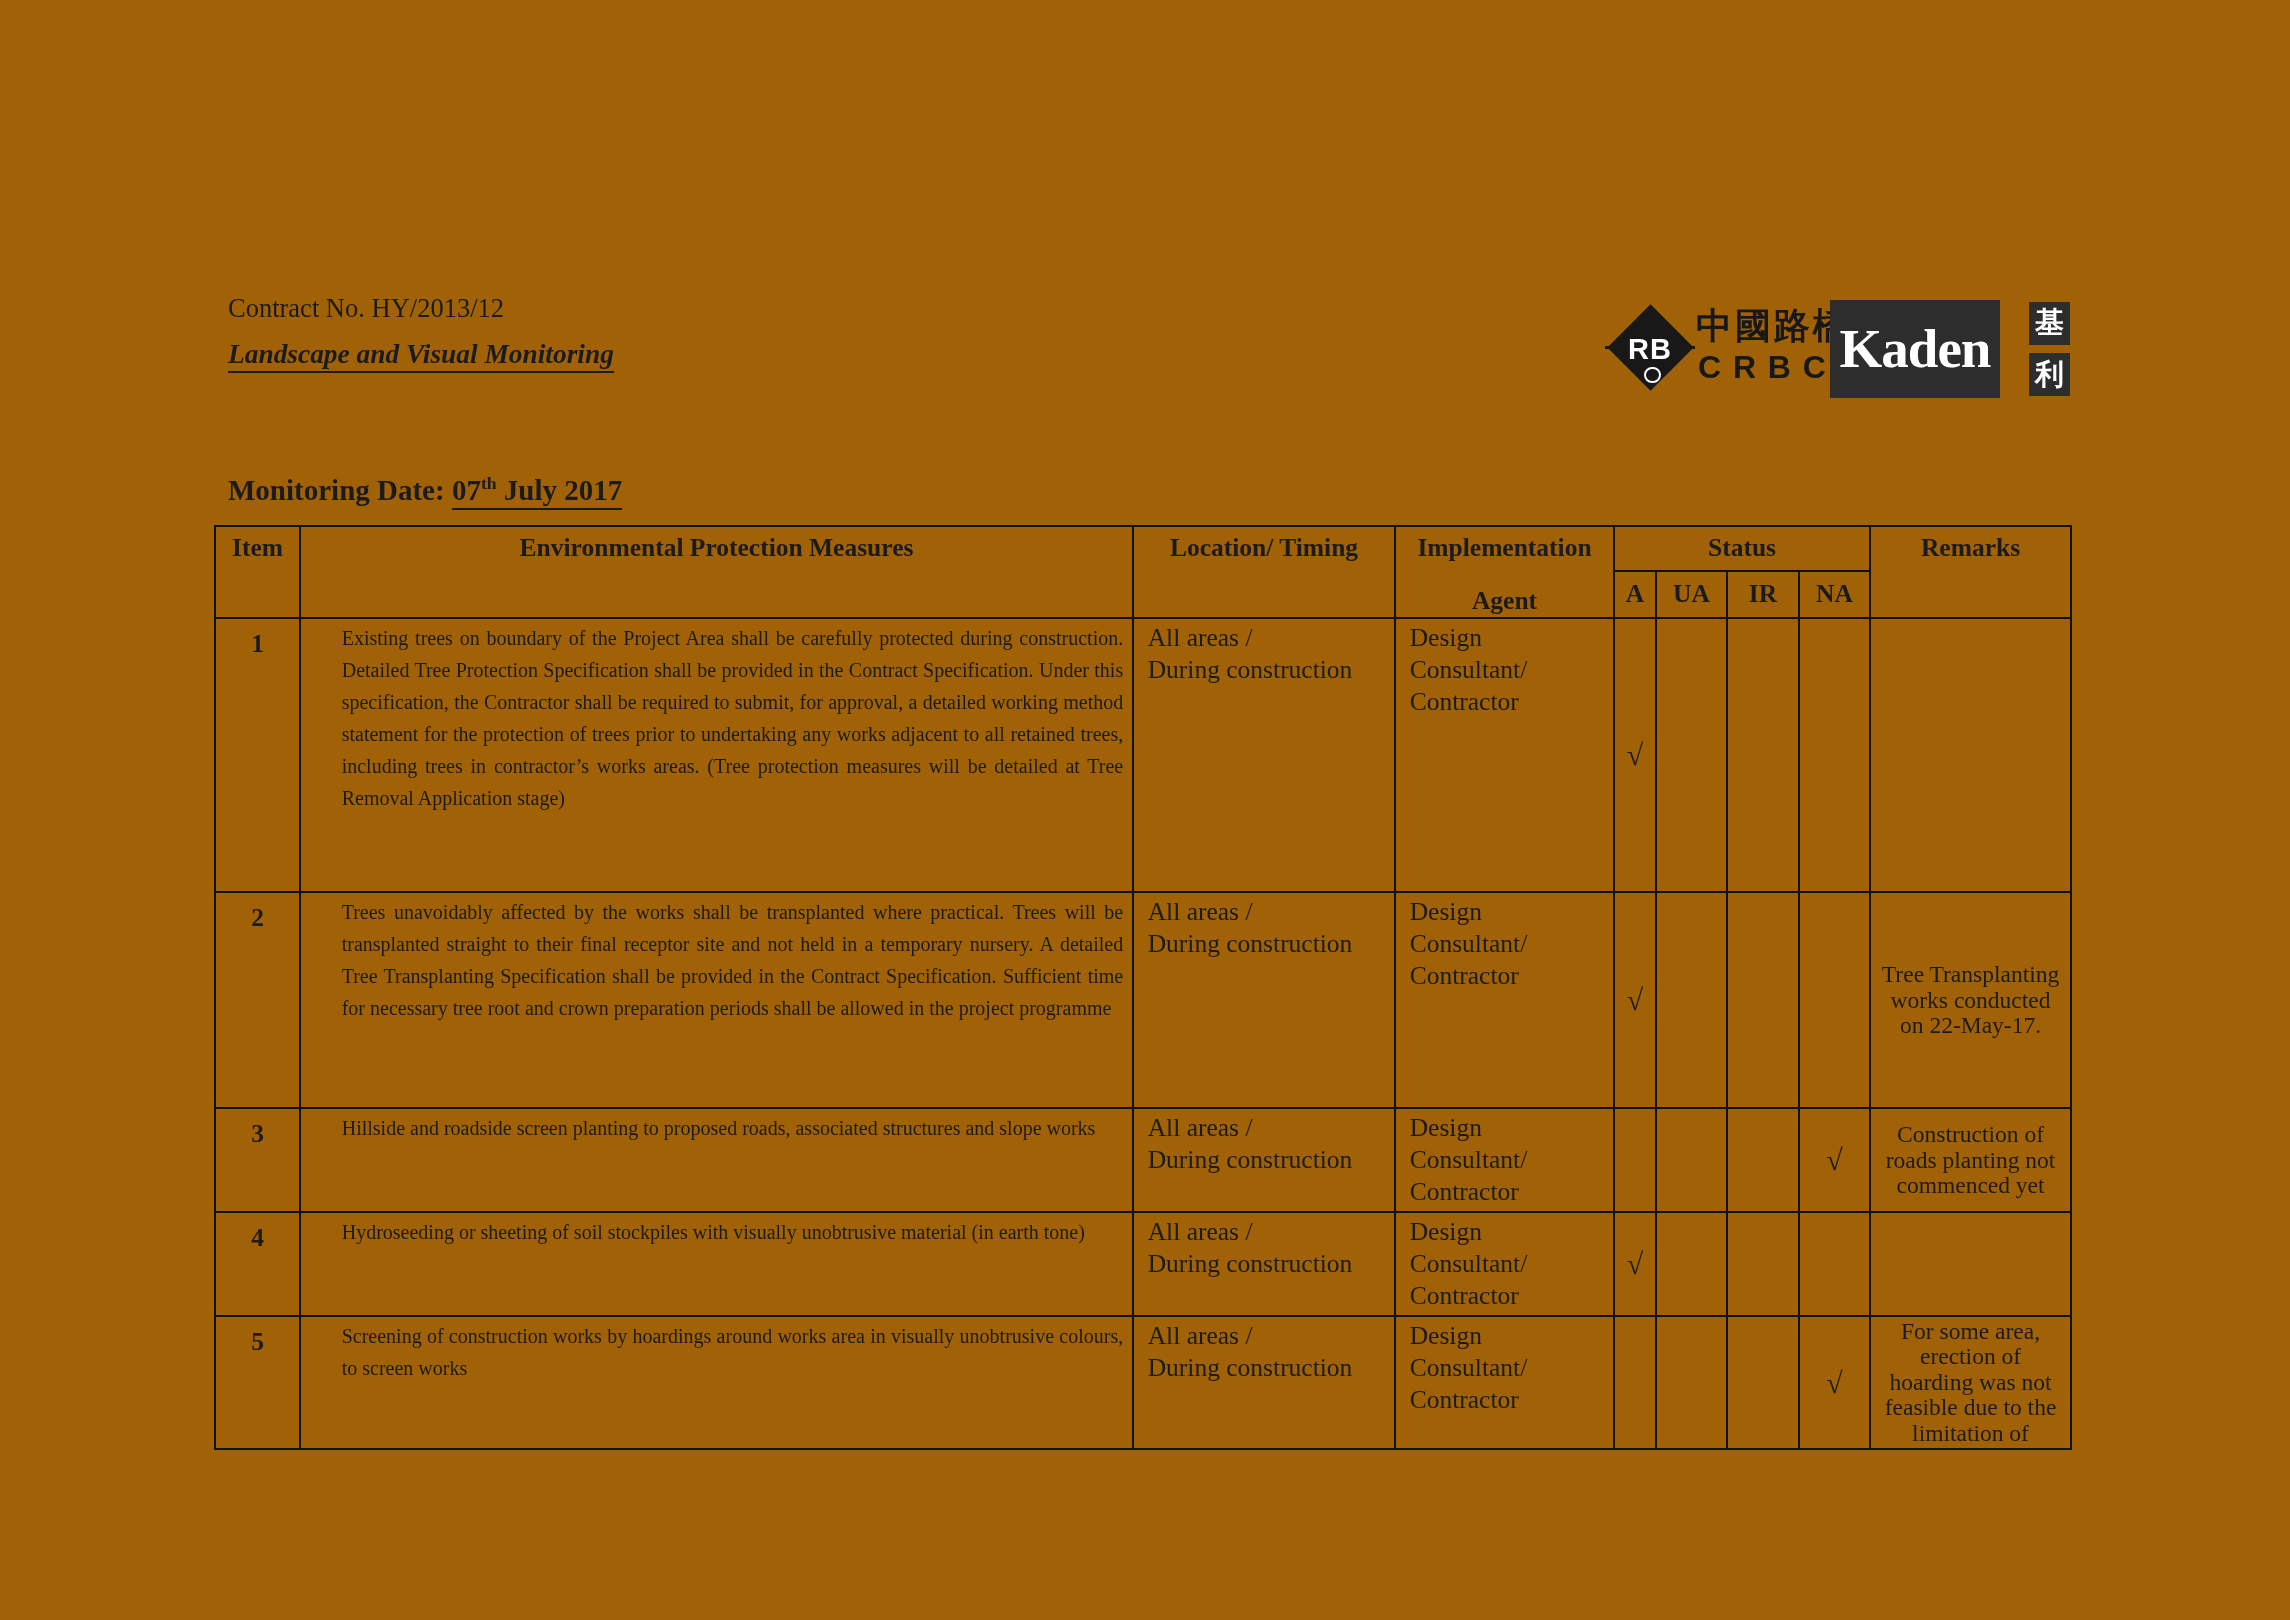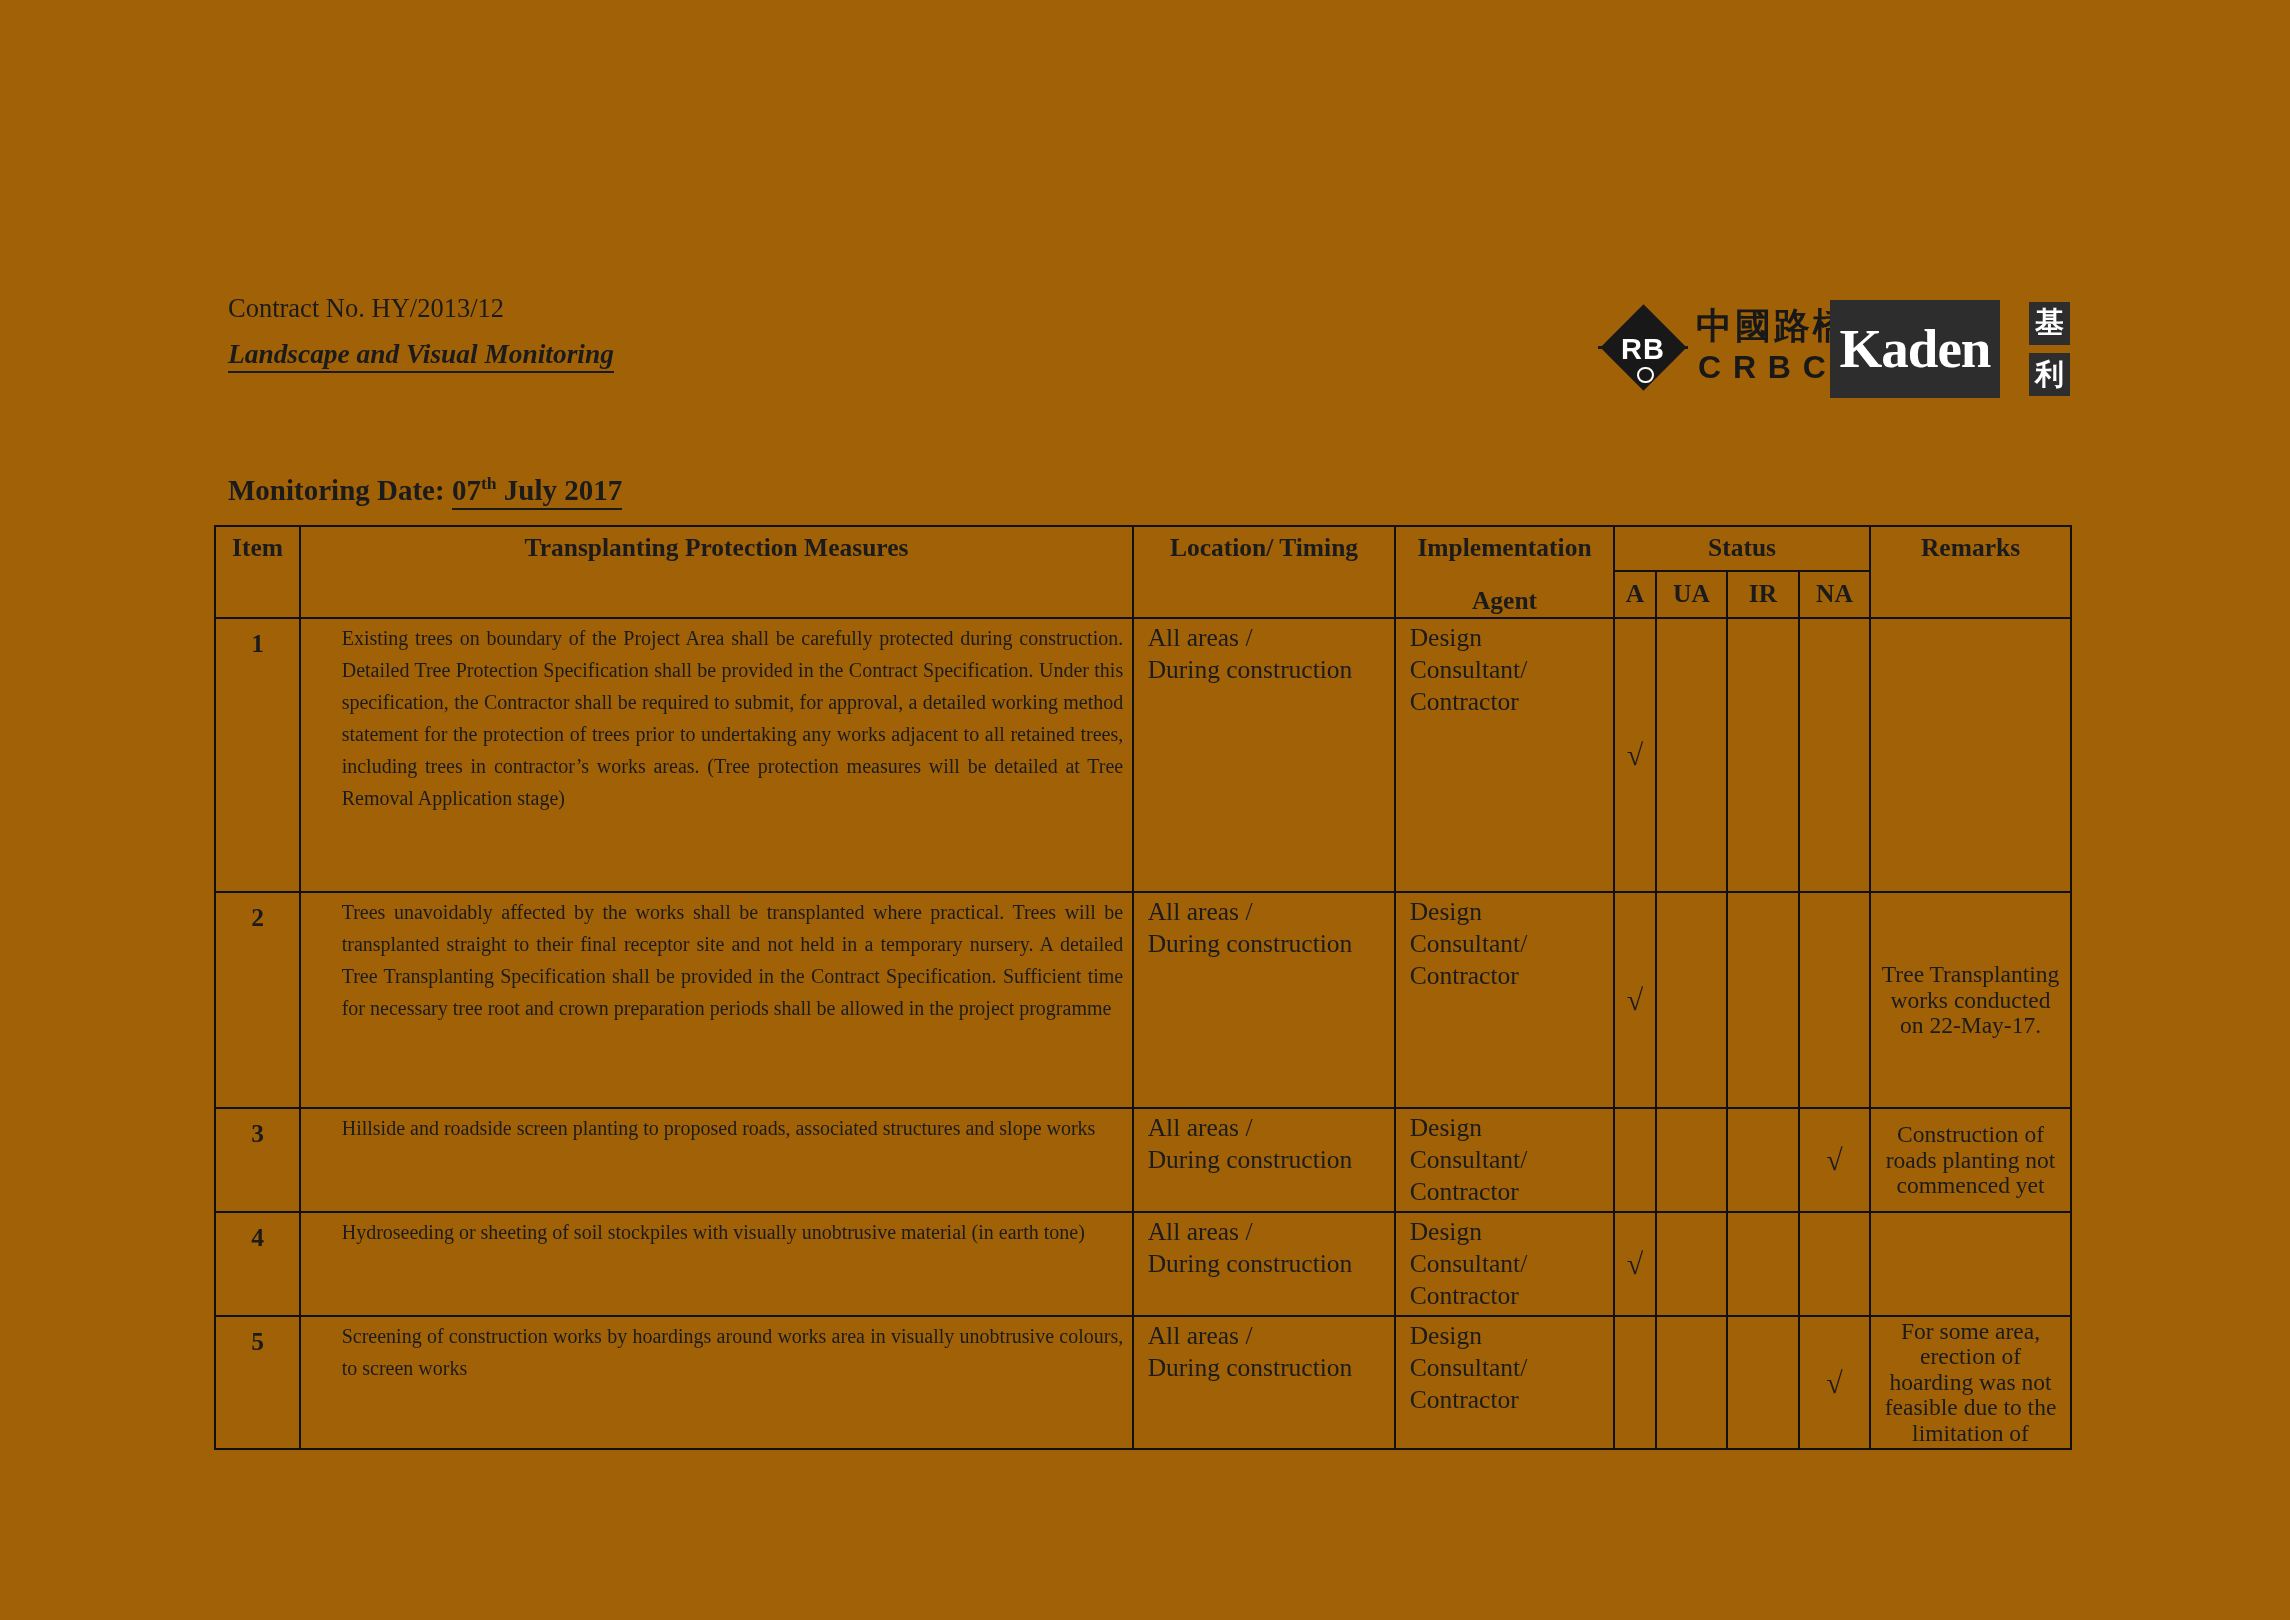--- a/index.html
+++ b/index.html
@@ -11,21 +11,21 @@
   .head-line{font-size:26.5px;line-height:29px;margin-bottom:16.7px;white-space:nowrap;}
   .doc-title{display:inline-block;font-size:27.4px;font-weight:bold;font-style:italic;
              border-bottom:2.9px solid #1b1b1b;padding-bottom:2px;}
   .monitor-line{position:absolute;left:228px;top:473px;font-size:29px;font-weight:bold;white-space:nowrap;}
   .monitor-date{display:inline-block;border-bottom:2.9px solid #1b1b1b;padding-bottom:1px;}
   .monitor-date sup{font-size:17.6px;}
 
   
   .logo-area{position:absolute;left:1598px;top:294px;height:113px;}
   .crbc{position:absolute;left:0;top:7.8px;width:265px;height:98px;}
-  .crbc-diamond-wrap{position:absolute;left:0;top:3.9px;width:90px;height:84px;}
+  .crbc-diamond-wrap{position:absolute;left:7px;top:3.9px;width:90px;height:84px;}
   .crbc-diamond{position:absolute;left:14.7px;top:11.8px;width:61px;height:61px;background:#181818;transform:rotate(45deg);}
   .crbc-line{position:absolute;left:0;top:40px;width:90px;height:2.9px;background:#181818;}
   .crbc-rb{position:absolute;left:0;top:27.4px;width:90px;text-align:center;
            font-family:"Liberation Sans",sans-serif;font-weight:bold;font-size:29px;color:#ffffff;letter-spacing:1px;}
   .crbc-dot{position:absolute;left:39px;top:61px;width:12.7px;height:12.7px;background:#181818;border:2.9px solid #ffffff;border-radius:50%;}
   .crbc-cn{position:absolute;left:98px;top:5.9px;font-size:36px;font-weight:bold;letter-spacing:2.9px;color:#181818;line-height:37px;white-space:nowrap;}
   .crbc-en{position:absolute;left:100px;top:47px;font-family:"Liberation Sans",sans-serif;font-size:32px;font-weight:bold;letter-spacing:11.8px;color:#181818;white-space:nowrap;}
   .kaden-box{position:absolute;left:232px;top:5.9px;width:170px;height:98px;background:#2d2d2d;
              display:flex;align-items:center;justify-content:center;}
   .kaden-name{color:#ffffff;font-weight:bold;font-size:55px;font-family:"Liberation Serif",serif;letter-spacing:-1px;}
@@ -97,21 +97,21 @@
         <col style="width:219px">
       <col style="width:42px">
         <col style="width:71px">
         <col style="width:72px">
         <col style="width:71px">
       <col style="width:201px">
     </colgroup>
     <thead>
       <tr class="h1">
         <th rowspan="2">Item</th>
-        <th rowspan="2">Transplanting Protection Measures</th>
+        <th rowspan="2">Environmental Protection Measures</th>
         <th rowspan="2">Location/ Timing</th>
         <th rowspan="2">
           <div class="agent-l1">Implementation</div>
           <div class="agent-l2">Agent</div>
         </th>
         <th colspan="4">Status</th>
         <th rowspan="2">Remarks</th>
       </tr>
       <tr class="h2">
         <th>A</th>

